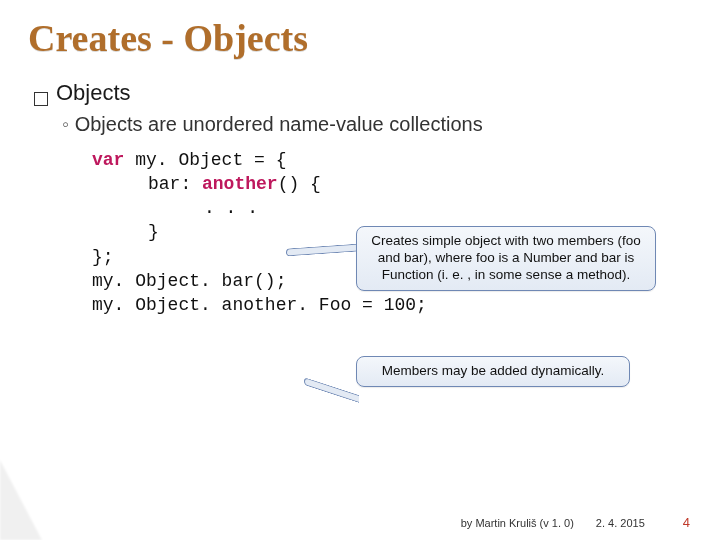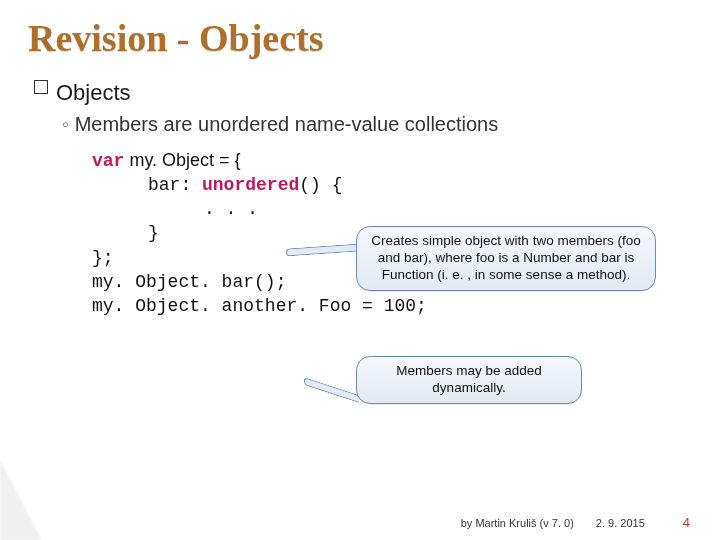--- a/index.html
+++ b/index.html
@@ -14,21 +14,21 @@
   .title {
     font-family: Georgia, "Times New Roman", serif;
     font-size: 38px;
     font-weight: bold;
     color: #b06e2b;
     padding: 16px 0 0 28px;
     text-shadow: 0 1px 0 rgba(0,0,0,.15);
   }
   .section-row {
     display: flex;
-    align-items: flex-start;
+    align-items: flex-end;
     padding: 20px 0 4px 34px;
     font-size: 22px;
     color: #1a1a1a;
   }
   .checkbox {
     width: 14px; height: 14px;
     border: 1.5px solid #333;
     margin-right: 8px;
     display: inline-block;
   }
@@ -44,36 +44,36 @@
   }
   .code-area {
     position: relative;
     padding: 6px 0 0 92px;
     font-family: "Courier New", monospace;
     font-size: 18px;
     line-height: 1.35;
     color: #111;
   }
   .kw  { color: #be185d; font-weight: bold; }
-  .mono { font-family: Liberation Sans, sans-serif; }
+  .mono { font-family: Liberation Mono, monospace; }
   .callout {
     position: absolute;
     background: linear-gradient(#f4f7fb,#e3eaf4);
     border: 1px solid #6f88b4;
-    border-radius: 14px;
+    border-radius: 8px;
     padding: 6px 10px;
     font-family: "Segoe UI", Arial, sans-serif;
     font-size: 13.5px;
     line-height: 1.25;
     text-align: center;
     color: #111;
     box-shadow: 0 1px 1px rgba(0,0,0,.08);
   }
   #c1 { top: 226px; left: 356px; width: 300px; }
-  #c2 { top: 356px; left: 356px; width: 226px; padding-left: 10px; }
+  #c2 { top: 356px; left: 356px; width: 274px; padding-left: 10px; }
   .tail1 {
     position: absolute;
     top: 242px; left: 286px; width: 74px; height: 14px;
   }
   .tail1::before{
     content:"";
     position:absolute; left:0; top:4px; width:72px; height:6px;
     background:#e3eaf4; border:1px solid #6f88b4; border-right:none;
     transform: skewY(-4deg);
     border-radius: 4px 0 0 4px;
@@ -105,50 +105,50 @@
     left:0; bottom:0;
     width:0;height:0;
     border-left: 42px solid rgba(0,0,0,.06);
     border-top: 80px solid transparent;
     filter: blur(1px);
   }
 </style>
 </head>
 <body>
 
-<div class="title">Revision - Objects</div>
+<div class="title">Creates - Objects</div>
 
 <div class="section-row">
   <span class="checkbox"></span>
   <span>Objects</span>
 </div>
 
 <div class="bullets">
-  <div class="b">Members are unordered name-value collections</div>
+  <div class="b">Objects are unordered name-value collections</div>
 </div>
 
 <div class="code-area">
   <div>
     <span class="kw">var</span><span class="mono"> my. Object = {</span>
   </div>
   <div style="padding-left:56px">
-    <span>bar: </span><span class="kw">unordered</span><span>() {</span>
+    <span>bar: </span><span class="kw">another</span><span>() {</span>
   </div>
   <div style="padding-left:112px">. . .</div>
   <div style="padding-left:56px">}</div>
   <div>};</div>
   <div>my. Object. bar();</div>
   <div>my. Object. another. Foo = 100;</div>
 </div>
 
 <div class="tail1"></div>
 <div id="c1" class="callout">Creates simple object with two members (foo and bar), where foo is a Number and bar is Function (i. e. , in some sense a method).</div>
 
 <div class="tail2"></div>
 <div id="c2" class="callout">Members may be added dynamically.</div>
 
 <div class="corner"></div>
 
 <div class="footer">
-  <span>by Martin Kruliš (v 7. 0)</span>
-  <span>2. 9. 2015</span>
+  <span>by Martin Kruliš (v 1. 0)</span>
+  <span>2. 4. 2015</span>
   <span class="pg">4</span>
 </div>
 
 </body></html>

